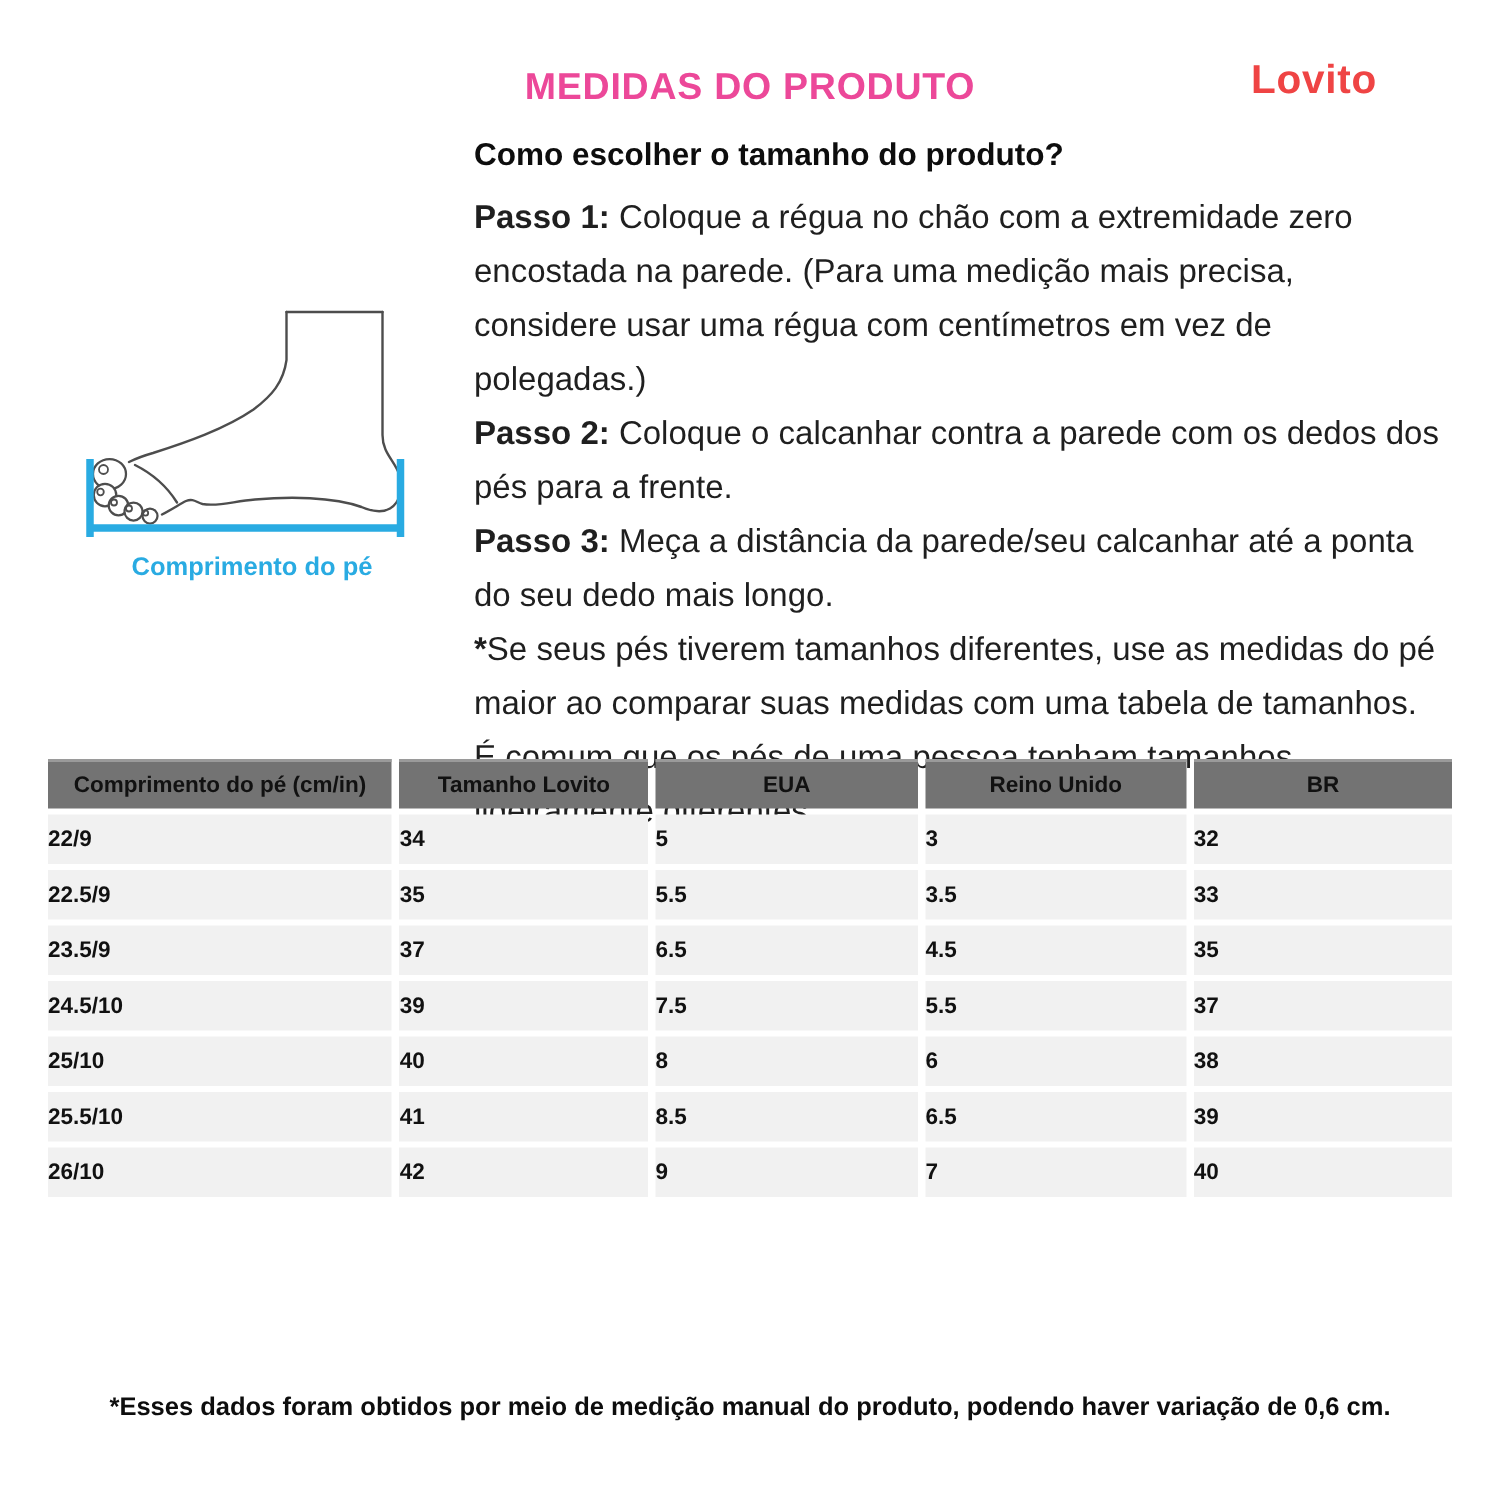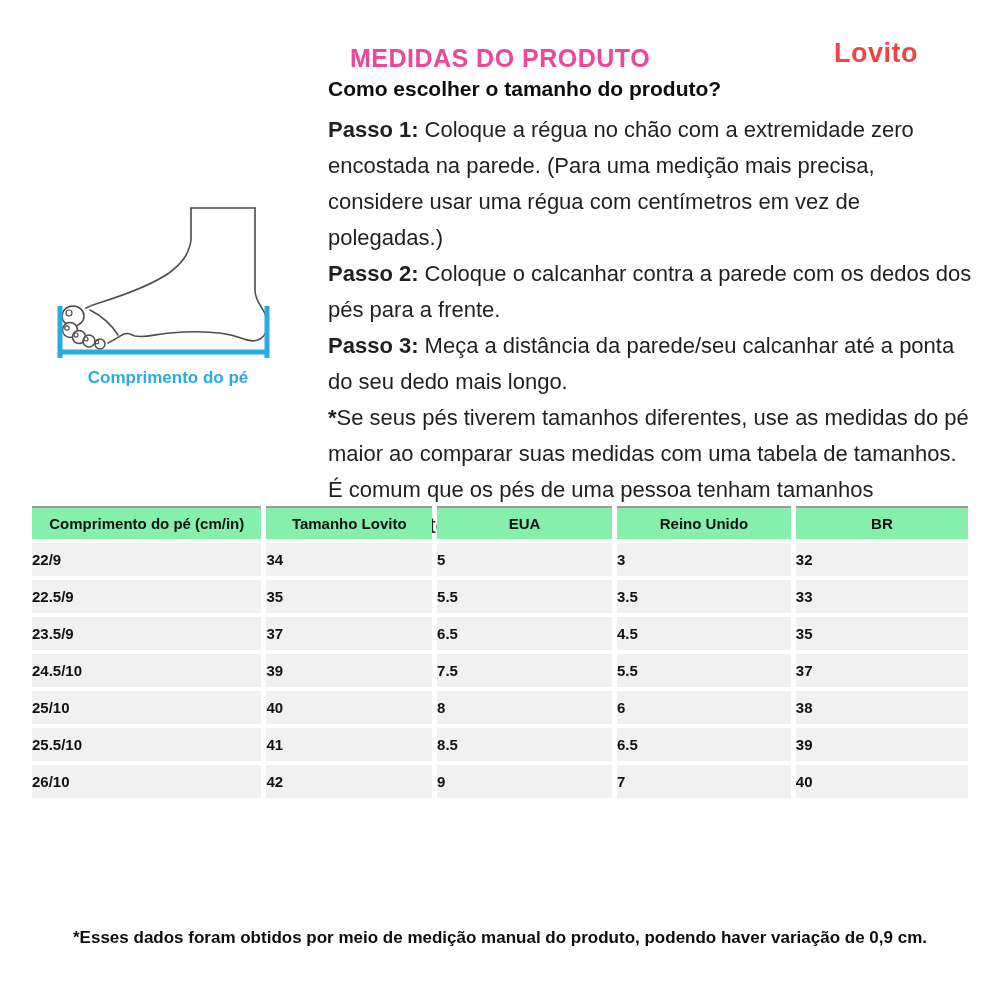--- a/index.html
+++ b/index.html
@@ -27,23 +27,22 @@
     position: absolute;
     top: 38px; right: 82px;
     font-size: 27px;
     font-weight: 700;
     letter-spacing: 0.5px;
     color: #ef4444;
   }
 
   .intro {
     position: absolute;
-    left: 316px; top: 77px;
+    left: 316px; top: 92px;
     width: 648px;
-    margin-left: 12px;
   }
   .guide-heading {
     font-size: 21px;
     font-weight: 800;
     margin-bottom: 11px;
     color: #0d0d0d;
   }
   .step {
     font-size: 22px;
     line-height: 36px;
@@ -72,21 +71,21 @@
 
   .size-table {
     position: absolute;
     left: 27px; top: 502px;
     width: 946px;
     border-collapse: separate;
     border-spacing: 5px 4px;
     table-layout: fixed;
   }
   .size-table th {
-    background: #86efac;
+    background: #737373;
     border-top: 2px solid #9a9a9a;
     height: 33px;
     font-size: 15px;
     font-weight: 700;
     text-align: center;
     color: #111;
   }
   .size-table td {
     background: #f1f1f1;
     height: 33px;
@@ -218,13 +217,13 @@
       <tr>
         <td>26/10</td>
         <td>42</td>
         <td>9</td>
         <td>7</td>
         <td>40</td>
       </tr>
     </tbody>
 </table>
 
-<p class="footnote">*Esses dados foram obtidos por meio de medição manual do produto, podendo haver variação de 0,9 cm.</p>
+<p class="footnote">*Esses dados foram obtidos por meio de medição manual do produto, podendo haver variação de 0,6 cm.</p>
 
 </body></html>

